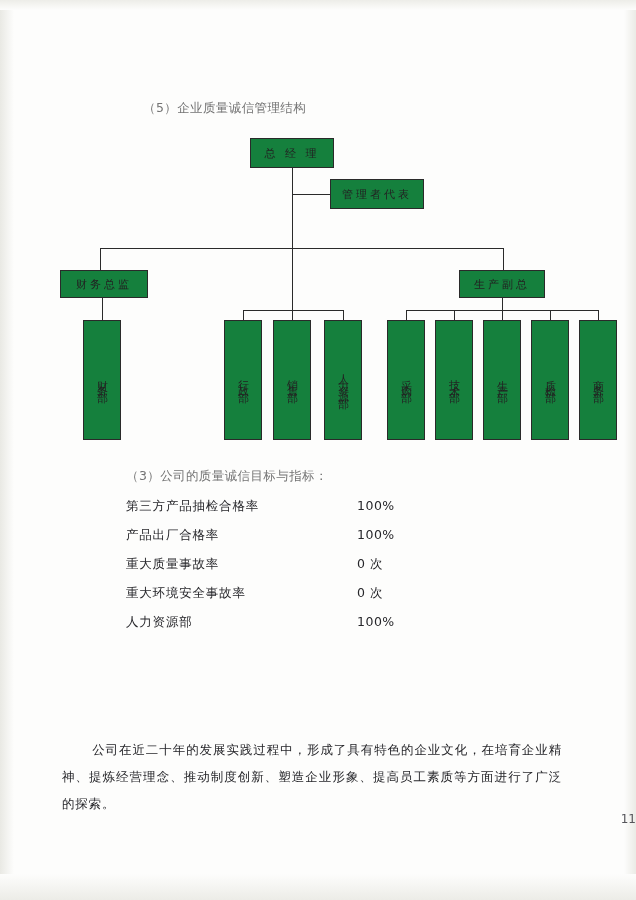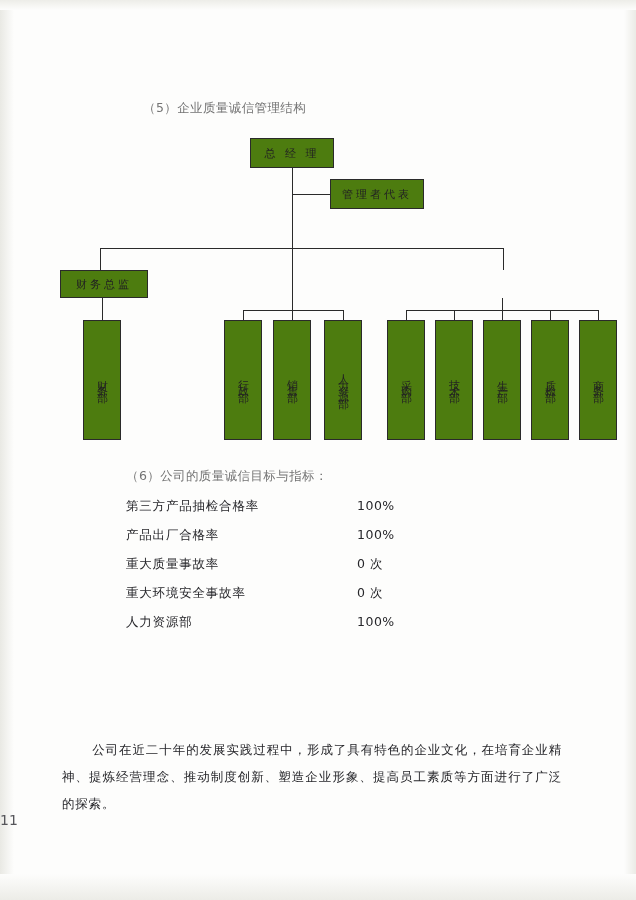--- a/index.html
+++ b/index.html
@@ -60,21 +60,21 @@
   #org-chart {
     position: absolute;
     left: 60px;
     top: 130px;
     width: 520px;
     height: 325px;
   }
   .node {
     position: absolute;
     border: 1.1px solid #2a2a2a;
-    background: #4d7c0f;
+    background: #15803d;
     box-sizing: border-box;
     display: flex;
     align-items: center;
     justify-content: center;
     font-size: 11px;
     color: #222;
     letter-spacing: 2px;
   }
   .node.h {
     
@@ -141,22 +141,22 @@
     letter-spacing: 0.8px;
     text-align: justify;
     margin-top: 28px;
   }
   #body-para .indent { display: inline-block; width: 30px; }
 
   #page-number {
     position: absolute;
     left: 0; right: 0;
     top: 812px;
-    text-align: left;
-    font-size: 14px;
+    text-align: right;
+    font-size: 12px;
     color: #55555a;
   }
 </style>
 </head>
 <body>
 
 <div class="page">
   <div class="scan-edge-left"></div>
   <div class="scan-edge-right"></div>
   <div class="scan-edge-top"></div>
@@ -178,20 +178,23 @@
       <div class="node h" style="left:270px; top:49px; width:94px; height:30px;">
         <span>管理者代表</span>
       </div>
 
       <div class="line hz" style="left:40px; top:118px; width:403px;"></div>
       <div class="line vt" style="left:40px; top:118px; height:22px;"></div>
       <div class="line vt" style="left:443px; top:118px; height:22px;"></div>
 
       <div class="node h" style="left:0px; top:140px; width:88px; height:28px;">
         <span>财务总监</span>
+      </div>
+      <div class="node h" style="left:399px; top:140px; width:86px; height:28px;">
+        <span>生产副总</span>
       </div>
 
       <div class="line vt" style="left:42px; top:168px; height:22px;"></div>
 
       <div class="line hz" style="left:183px; top:180px; width:100px;"></div>
       <div class="line vt" style="left:183px; top:180px; height:10px;"></div>
       <div class="line vt" style="left:232px; top:180px; height:10px;"></div>
       <div class="line vt" style="left:283px; top:180px; height:10px;"></div>
 
       <div class="line vt" style="left:442px; top:168px; height:12px;"></div>
@@ -226,21 +229,21 @@
         <span>生产部</span>
       </div>
       <div class="node v" style="left:471px; top:190px; width:38px; height:120px;">
         <span>质检部</span>
       </div>
       <div class="node v" style="left:519px; top:190px; width:38px; height:120px;">
         <span>商务部</span>
       </div>
     </div>
 
-    <div class="heading-sub" style="left:126px; top:468px;">（6）公司的质量诚信目标与指标：</div>
+    <div class="heading-sub" style="left:126px; top:468px;">（3）公司的质量诚信目标与指标：</div>
 
     <div id="metrics">
       <div class="metric-row">
         <div class="metric-label">第三方产品抽检合格率</div>
         <div class="metric-value">100%</div>
       </div>
       <div class="metric-row">
         <div class="metric-label">产品出厂合格率</div>
         <div class="metric-value">100%</div>
       </div>

